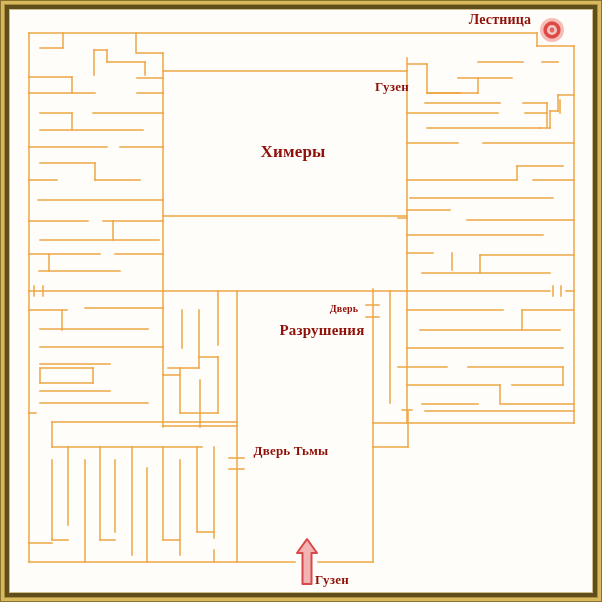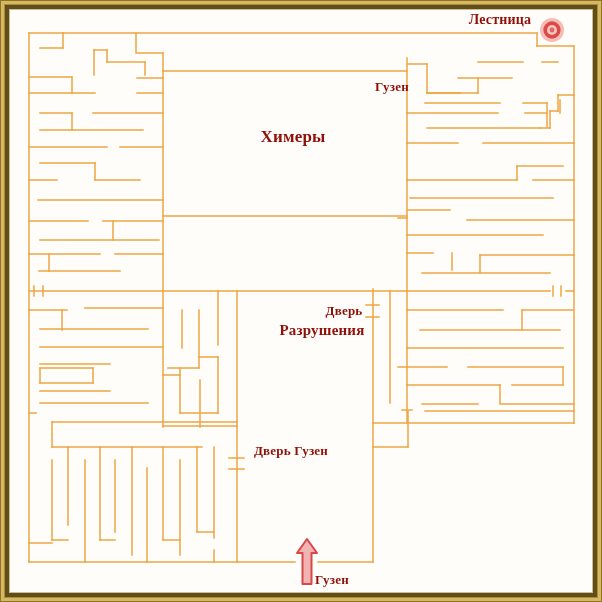--- a/index.html
+++ b/index.html
@@ -196,18 +196,18 @@
         <circle cx="552" cy="30" r="12" fill="#f5b1ac" fill-opacity="0.85"></circle>
         <circle cx="552" cy="30" r="8.64" fill="#dc4a46" fill-opacity="1"></circle>
         <circle cx="552" cy="30" r="5.04" fill="#f3c4c0" fill-opacity="1"></circle>
         <circle cx="552" cy="30" r="2.4000000000000004" fill="#dd6663" fill-opacity="1"></circle>
       </g>
       <polygon points="307,539 297,553 302.5,553 302.5,584 311.5,584 311.5,553 317,553" fill="#f2b3b3" stroke="#d84848" stroke-width="2" stroke-linejoin="round"></polygon>
     </svg>
 
   <div class="map-label" style="left: 500px; top: 13px; font-size: 14px;">Лестница</div>
   <div class="map-label" style="left: 392px; top: 80px; font-size: 13px;">Гузен</div>
-  <div class="map-label" style="left: 293px; top: 128px; font-size: 17px;">Химеры</div>
-  <div class="map-label" style="left: 344px; top: 304px; font-size: 13px;">Дверь</div>
+  <div class="map-label" style="left: 293px; top: 143px; font-size: 17px;">Химеры</div>
+  <div class="map-label" style="left: 344px; top: 304px; font-size: 10px;">Дверь</div>
   <div class="map-label" style="left: 322px; top: 323px; font-size: 15px;">Разрушения</div>
-  <div class="map-label" style="left: 291px; top: 444px; font-size: 13px;">Дверь Гузен</div>
+  <div class="map-label" style="left: 291px; top: 444px; font-size: 13px;">Дверь Тьмы</div>
   <div class="map-label" style="left: 332px; top: 573px; font-size: 13px;">Гузен</div>
 </div>
 
 </body></html>

